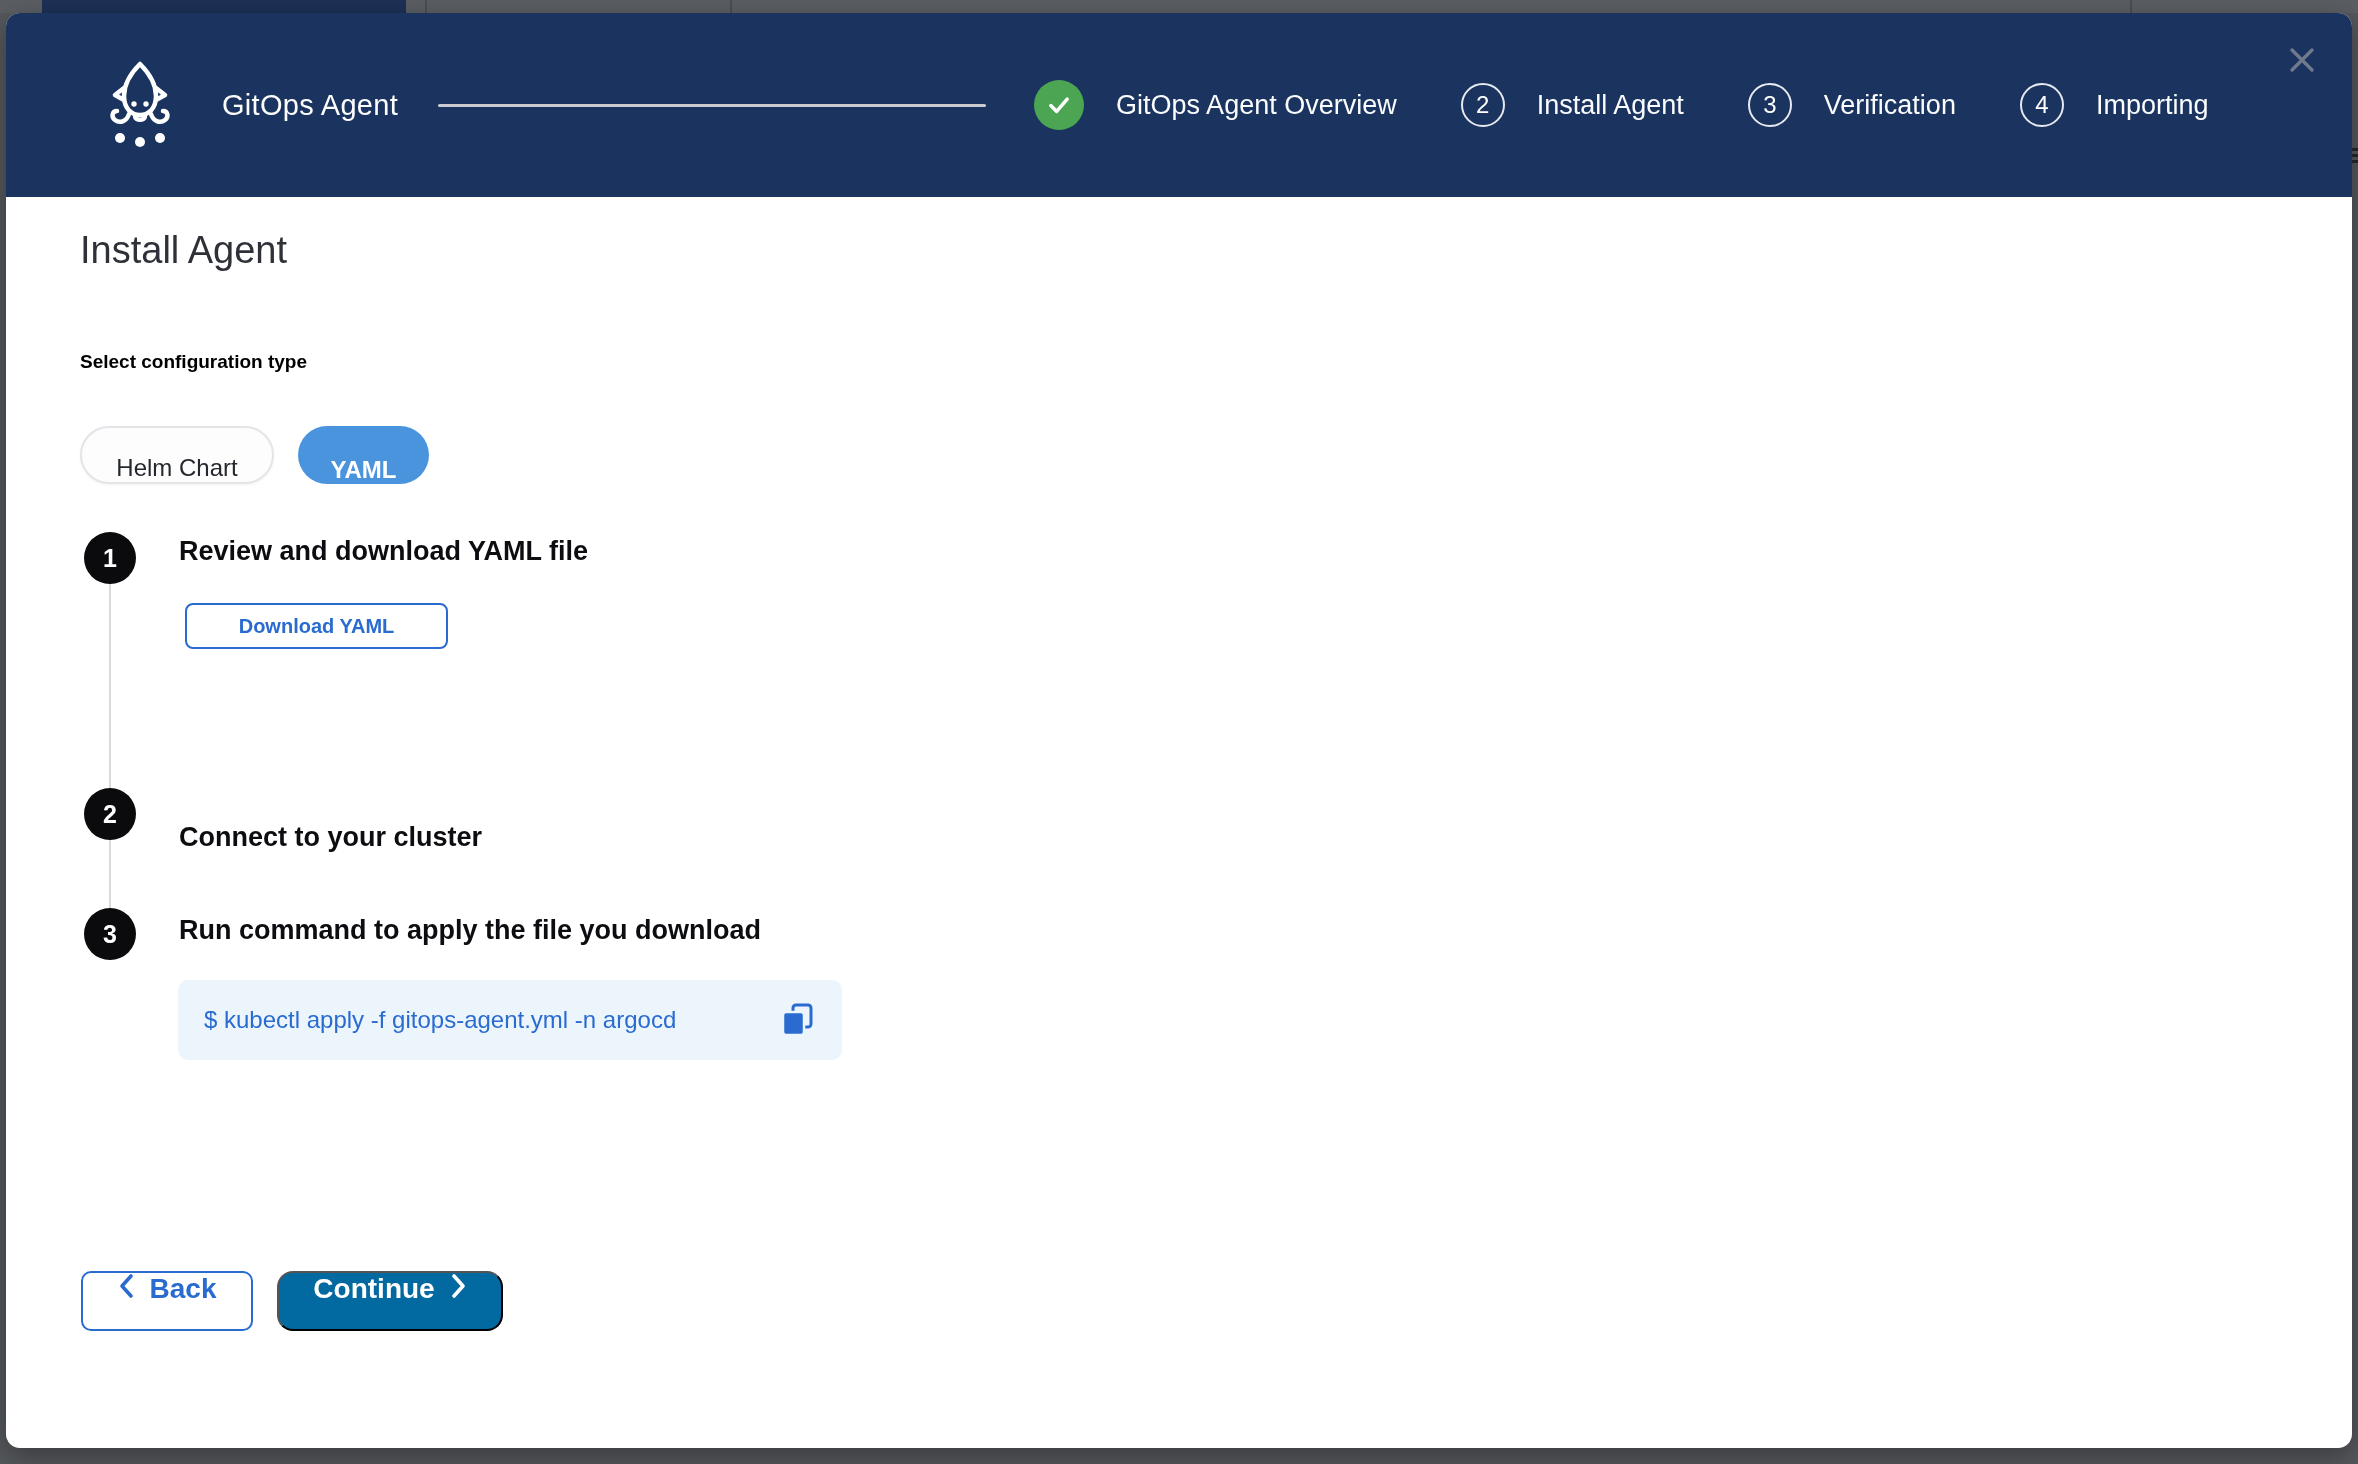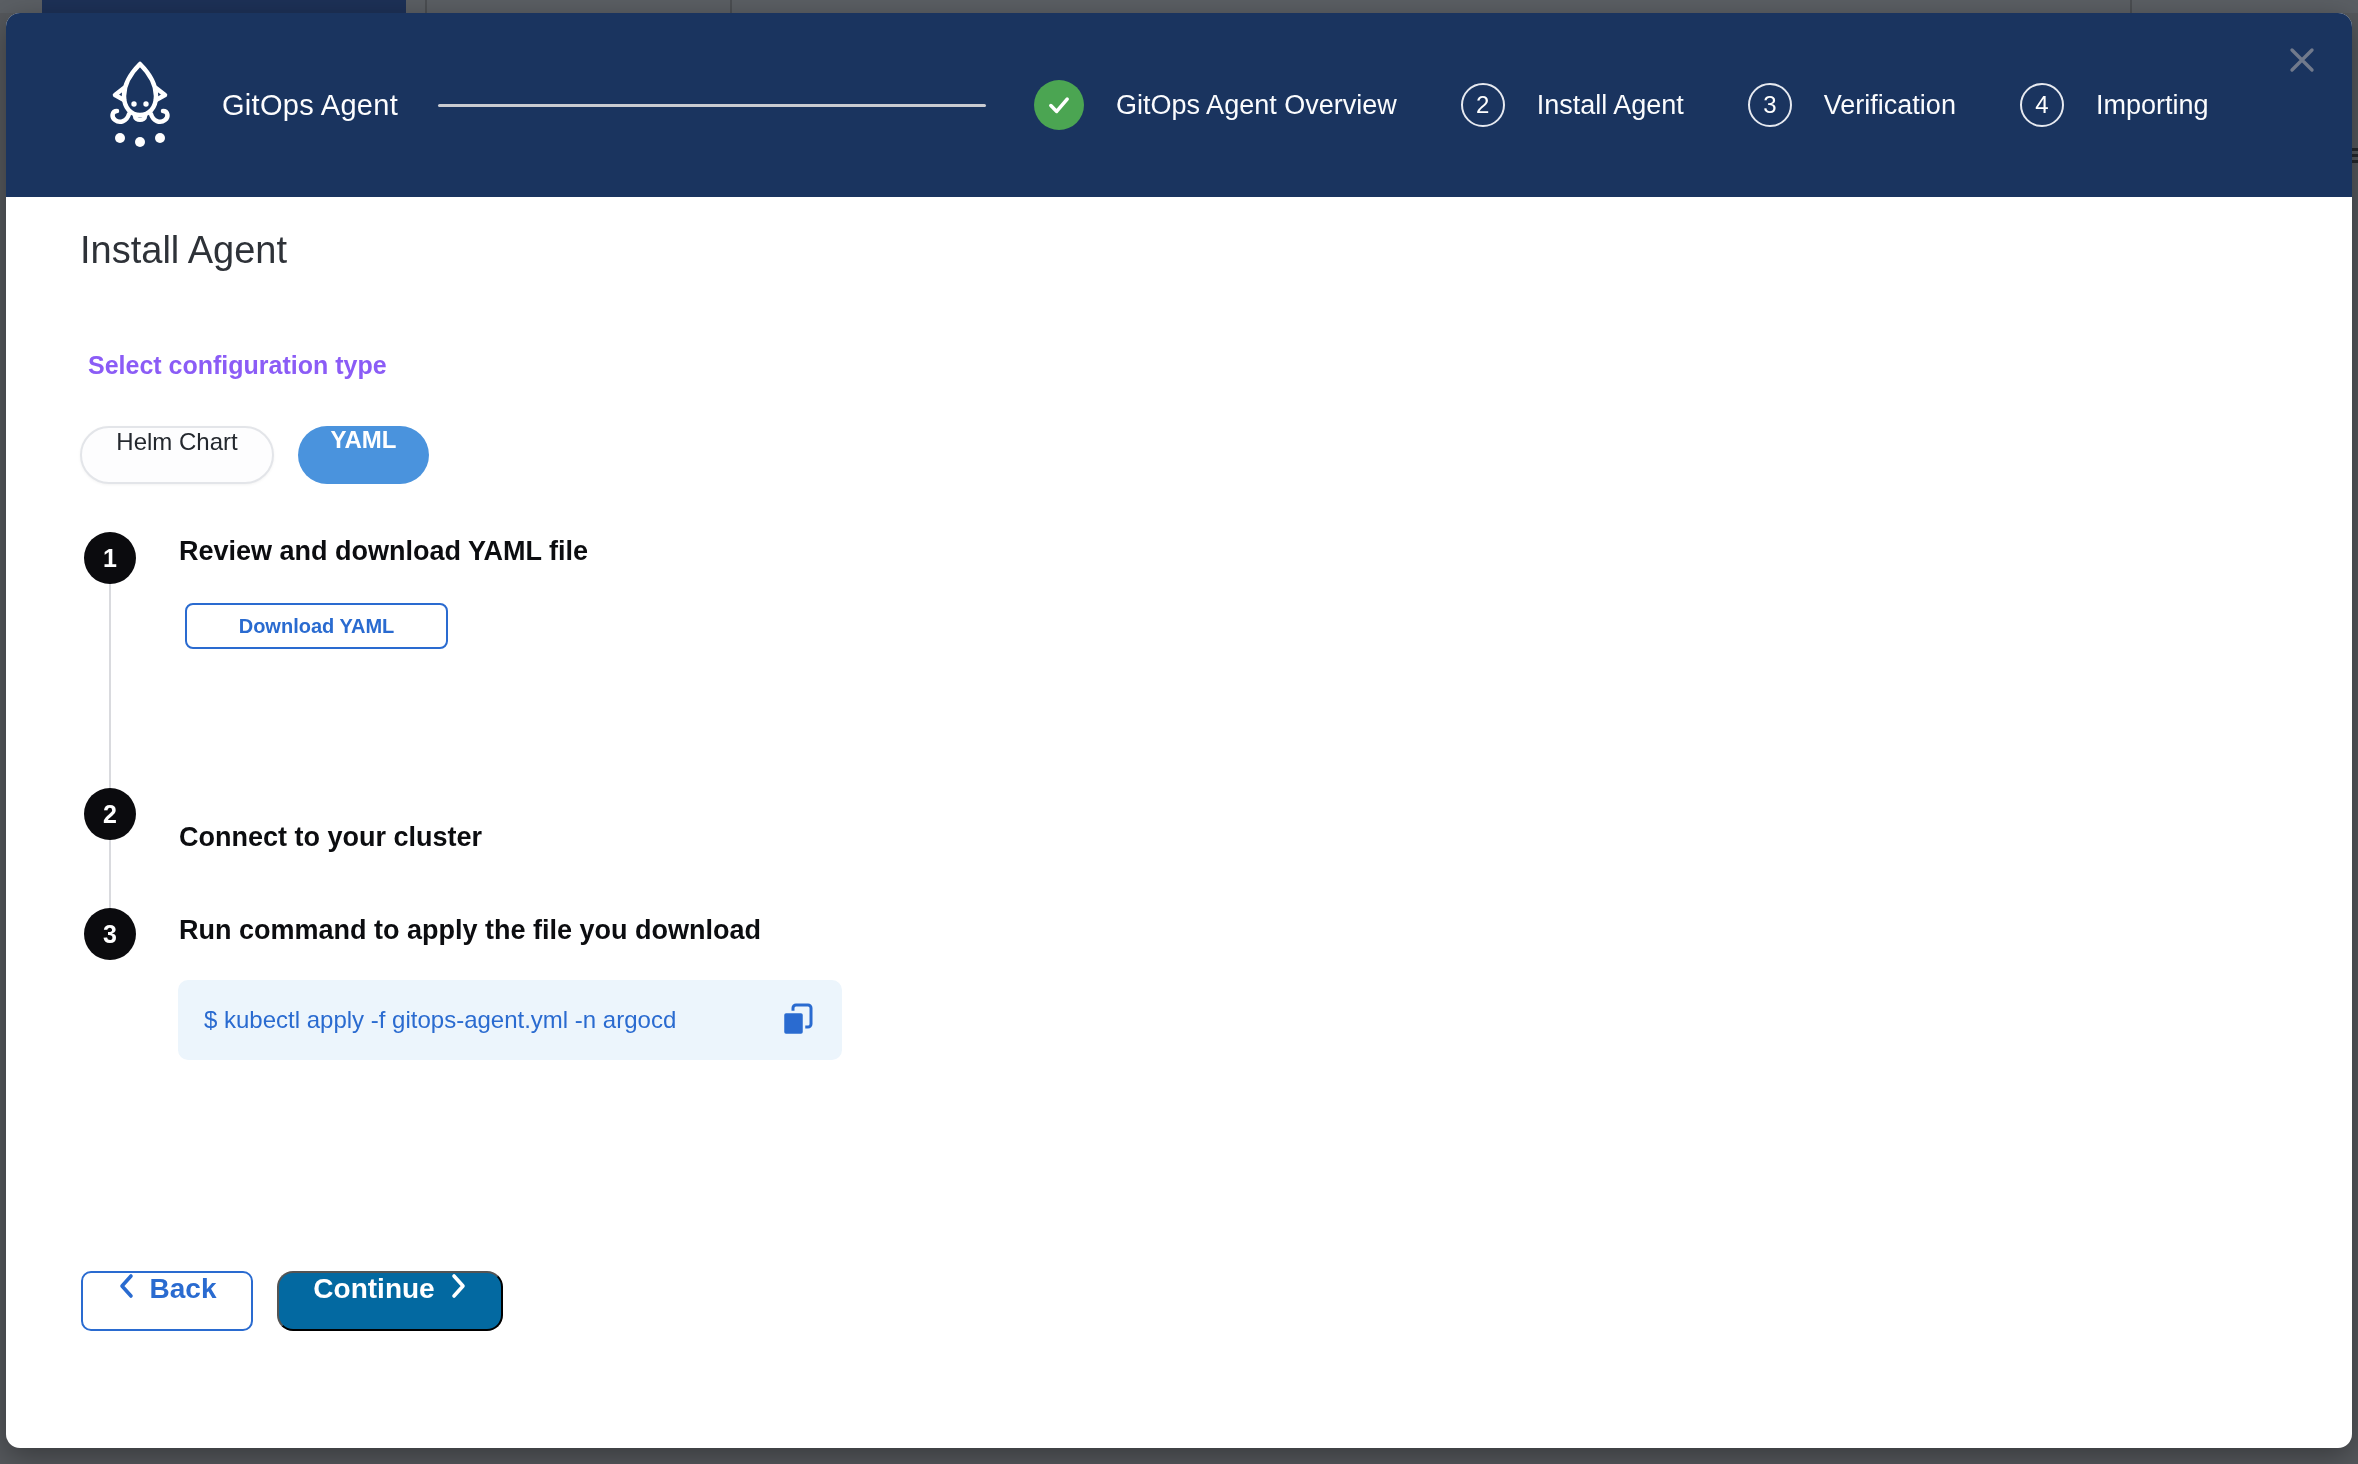--- a/index.html
+++ b/index.html
@@ -29,23 +29,23 @@
   .hstep { display:flex; align-items:center; gap:32px; }
   .hstep-label { font-size:27px; font-weight:500; color:#fbfcfe; white-space:nowrap; }
   .hstep-num { width:44px; height:44px; border-radius:50%; border:2px solid #e6e9f0; color:#ffffff;
                font-size:24px; font-weight:500; display:flex; align-items:center; justify-content:center; flex:none; }
   .hstep-done { width:50px; height:50px; border-radius:50%; background:#4ba552; display:flex; align-items:center; justify-content:center; flex:none; }
   .close-btn { position:absolute; top:32px; right:35px; width:30px; height:30px; cursor:pointer; }
 
   
   .modal-body { position:relative; height:1199px; }
   .page-title { position:absolute; left:74px; top:32px; font-size:38px; font-weight:400; color:#2e3238; }
-  .select-label { position:absolute; left:74px; top:154px; font-size:25px; font-weight:700; color:#8b5cf6;margin-left:8px; }
+  .select-label { position:absolute; left:74px; top:154px; font-size:19px; font-weight:700; color:#000000; }
 
-  .pill { position:absolute; top:229px; height:58px; border-radius:29px; display:flex; align-items:flex-start; justify-content:center; cursor:pointer; }
+  .pill { position:absolute; top:229px; height:58px; border-radius:29px; display:flex; align-items:flex-end; justify-content:center; cursor:pointer; }
   .pill-helm { left:74px; width:194px; background:#fdfdfe; border:2px solid #e3e5e9; box-shadow:0 1px 3px rgba(0,0,0,.05);
                font-size:24px; font-weight:500; color:#24282e; }
   .pill-yaml { left:292px; width:131px; background:#4a93dd; font-size:24px; font-weight:700; color:#ffffff; }
 
   .connector { position:absolute; left:103px; top:361px; width:2px; height:376px; background:#d9dade; }
   .step-circle { position:absolute; left:78px; width:52px; height:52px; border-radius:50%; background:#0b0b0e;
                  color:#ffffff; font-size:25px; font-weight:600; display:flex; align-items:center; justify-content:center; }
   .step-title { position:absolute; left:173px; font-size:27px; font-weight:700; color:#0c0d10; white-space:nowrap; }
 
   .download-btn { position:absolute; left:179px; top:406px; width:263px; height:46px; border-radius:8px;

